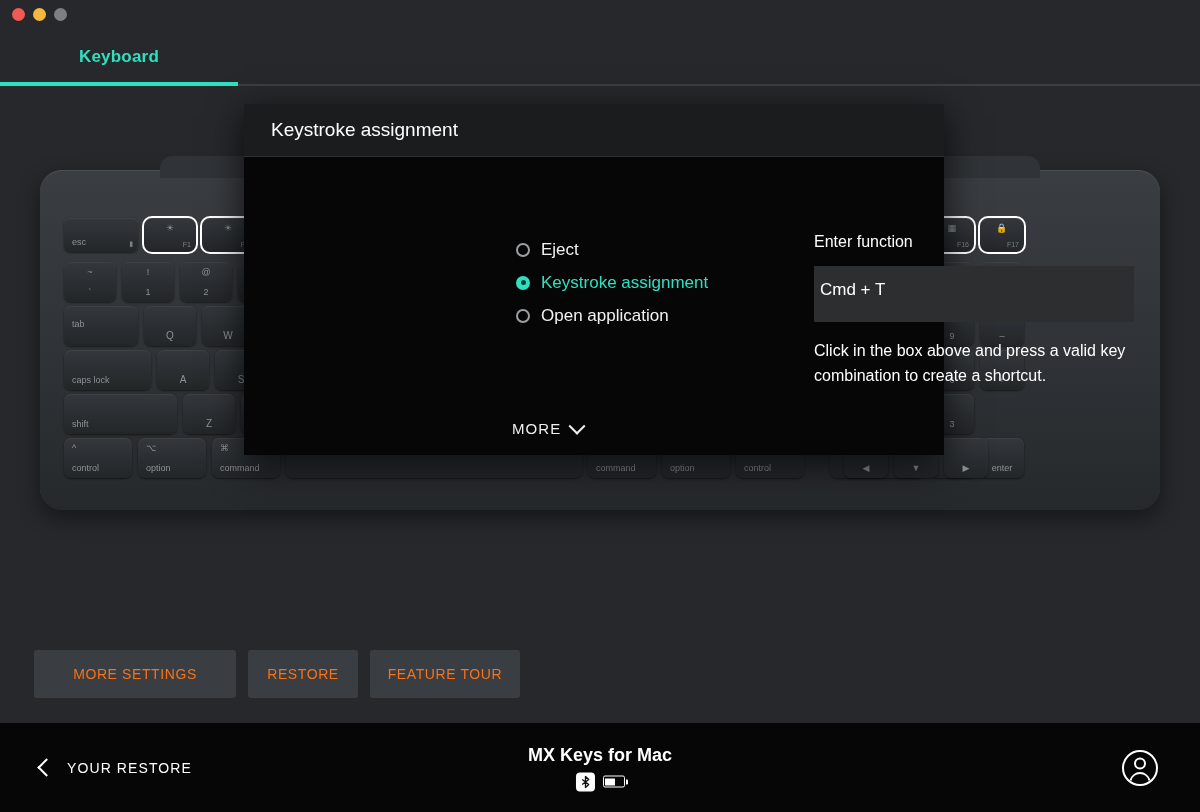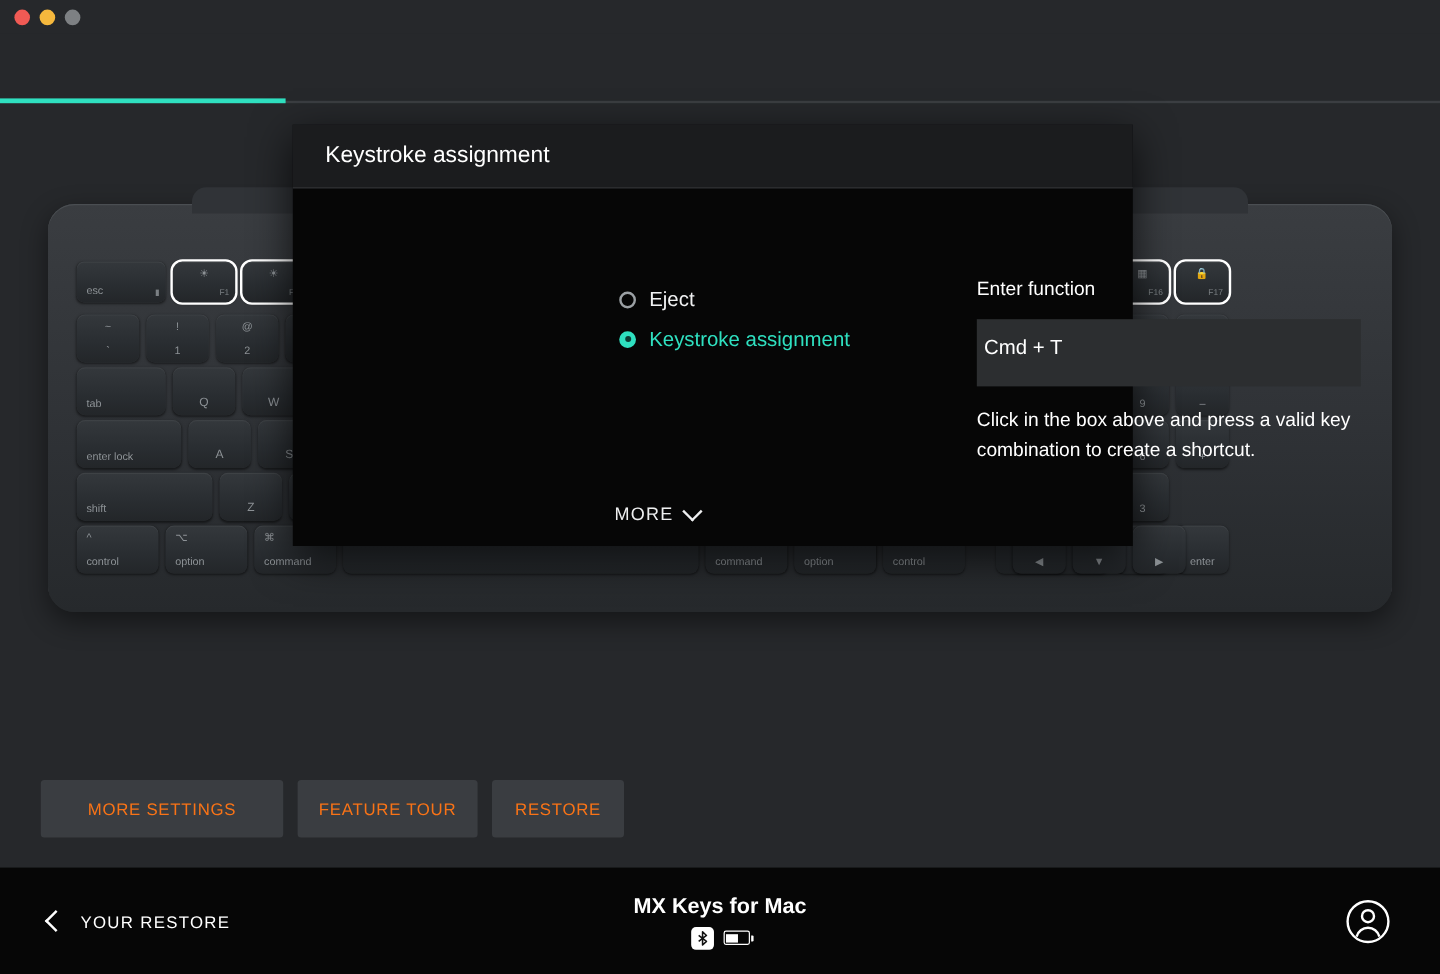--- a/index.html
+++ b/index.html
@@ -280,20 +280,21 @@
 
 <div id="app">
 
   <div class="titlebar">
     <div class="dot red"></div>
     <div class="dot yellow"></div>
     <div class="dot grey"></div>
   </div>
 
   <div class="tabbar">
+    <div class="tab keyboard">Keyboard</div>
   </div>
   <div class="tab-underline-track"></div>
   <div class="tab-underline"></div>
 
 
   <div class="kbstage">
     <div class="kbshell">
       <div class="kbinner" id="kb-main">
           <div class="krow" style="top: 0px; left: 10px;">
             <div class="key fn lbl-left" style="width: 74px;">
@@ -404,21 +405,21 @@
             </div>
             <div class="key" style="width: 52px;">
               <span class="sub">+</span>
               <span>=</span>
             </div>
             <div class="key lbl-left" style="width: 74px;">
               <span>delete</span>
             </div>
           </div>
           <div class="krow" style="top: 88px; left: 10px;">
-            <div class="key lbl-left" style="width: 74px;">
+            <div class="key lbl-left" style="width: 74px; align-items: center;">
               <span>tab</span>
             </div>
             <div class="key" style="width: 52px;">
               <span class="mid">Q</span>
             </div>
             <div class="key" style="width: 52px;">
               <span class="mid">W</span>
             </div>
             <div class="key" style="width: 52px;">
               <span class="mid">E</span>
@@ -449,21 +450,21 @@
             </div>
             <div class="key" style="width: 52px;">
               <span class="mid">]</span>
             </div>
             <div class="key" style="width: 52px;">
               <span class="mid">\</span>
             </div>
           </div>
           <div class="krow" style="top: 132px; left: 10px;">
             <div class="key lbl-left" style="width: 87px;">
-              <span>enter lock</span>
+              <span>caps lock</span>
             </div>
             <div class="key" style="width: 52px;">
               <span class="mid">A</span>
             </div>
             <div class="key" style="width: 52px;">
               <span class="mid">S</span>
             </div>
             <div class="key" style="width: 52px;">
               <span class="mid">D</span>
             </div>
@@ -655,38 +656,42 @@
           <div class="key" style="width: 44px;">
             <span>▶</span>
           </div>
         </div>
     </div>
   </div>
 
 
   <div class="btnrow">
     <button class="gbtn more">MORE SETTINGS</button>
+    <button class="gbtn restore">RESTORE</button>
     <button class="gbtn feature">FEATURE TOUR</button>
-    <button class="gbtn restore">RESTORE</button>
   </div>
 
   <div class="dialog">
     <div class="dlg-head">
       <div class="dlg-title">Keystroke assignment</div>
     </div>
     <div class="dlg-body">
 
       <div class="radios">
         <div class="radio-row">
           <div class="radio"></div>
           <div class="radio-label">Eject</div>
         </div>
         <div class="radio-row sel">
           <div class="radio"></div>
           <div class="radio-label">Keystroke assignment</div>
+        </div>
+        <div class="radio-row">
+          <div class="radio"></div>
+          <div class="radio-label">Open application</div>
         </div>
       </div>
 
       <div class="keyform">
         <div class="keyform-label">Enter function</div>
         <div class="keyinput">
           <span>Cmd + T</span>
         </div>
         <div class="hint">Click in the box above and press a valid key combination to create a shortcut.</div>
       </div>

